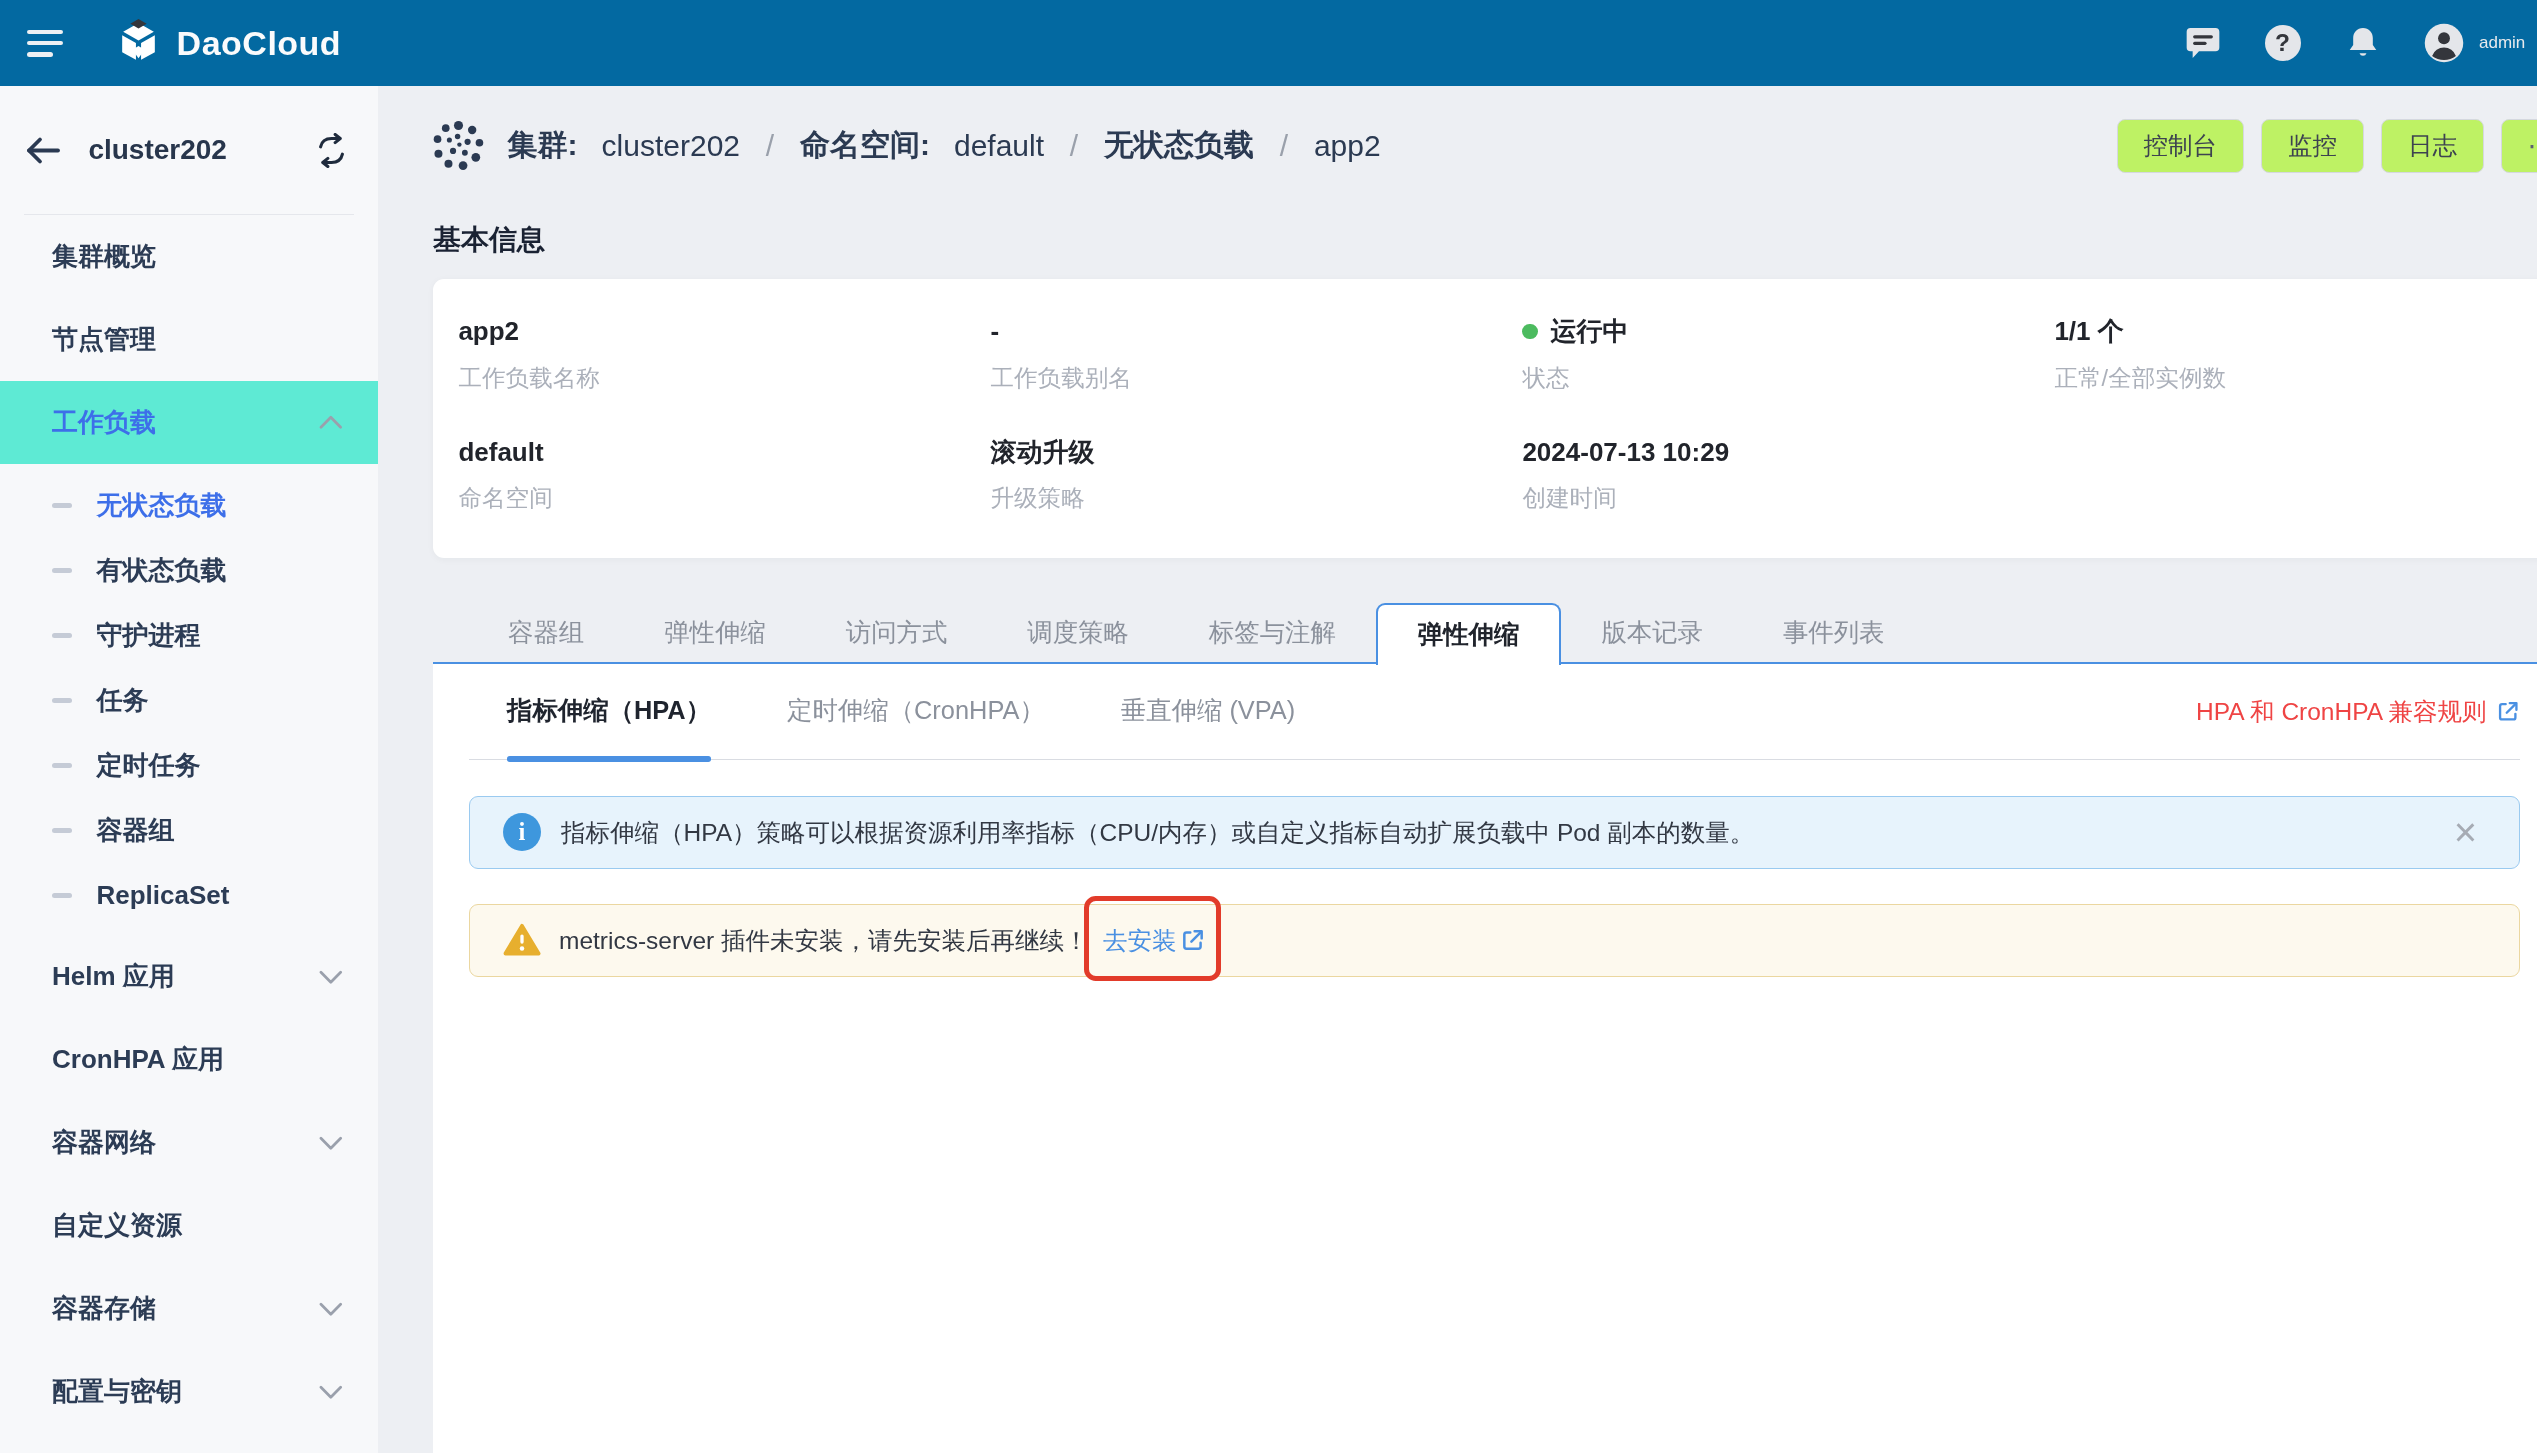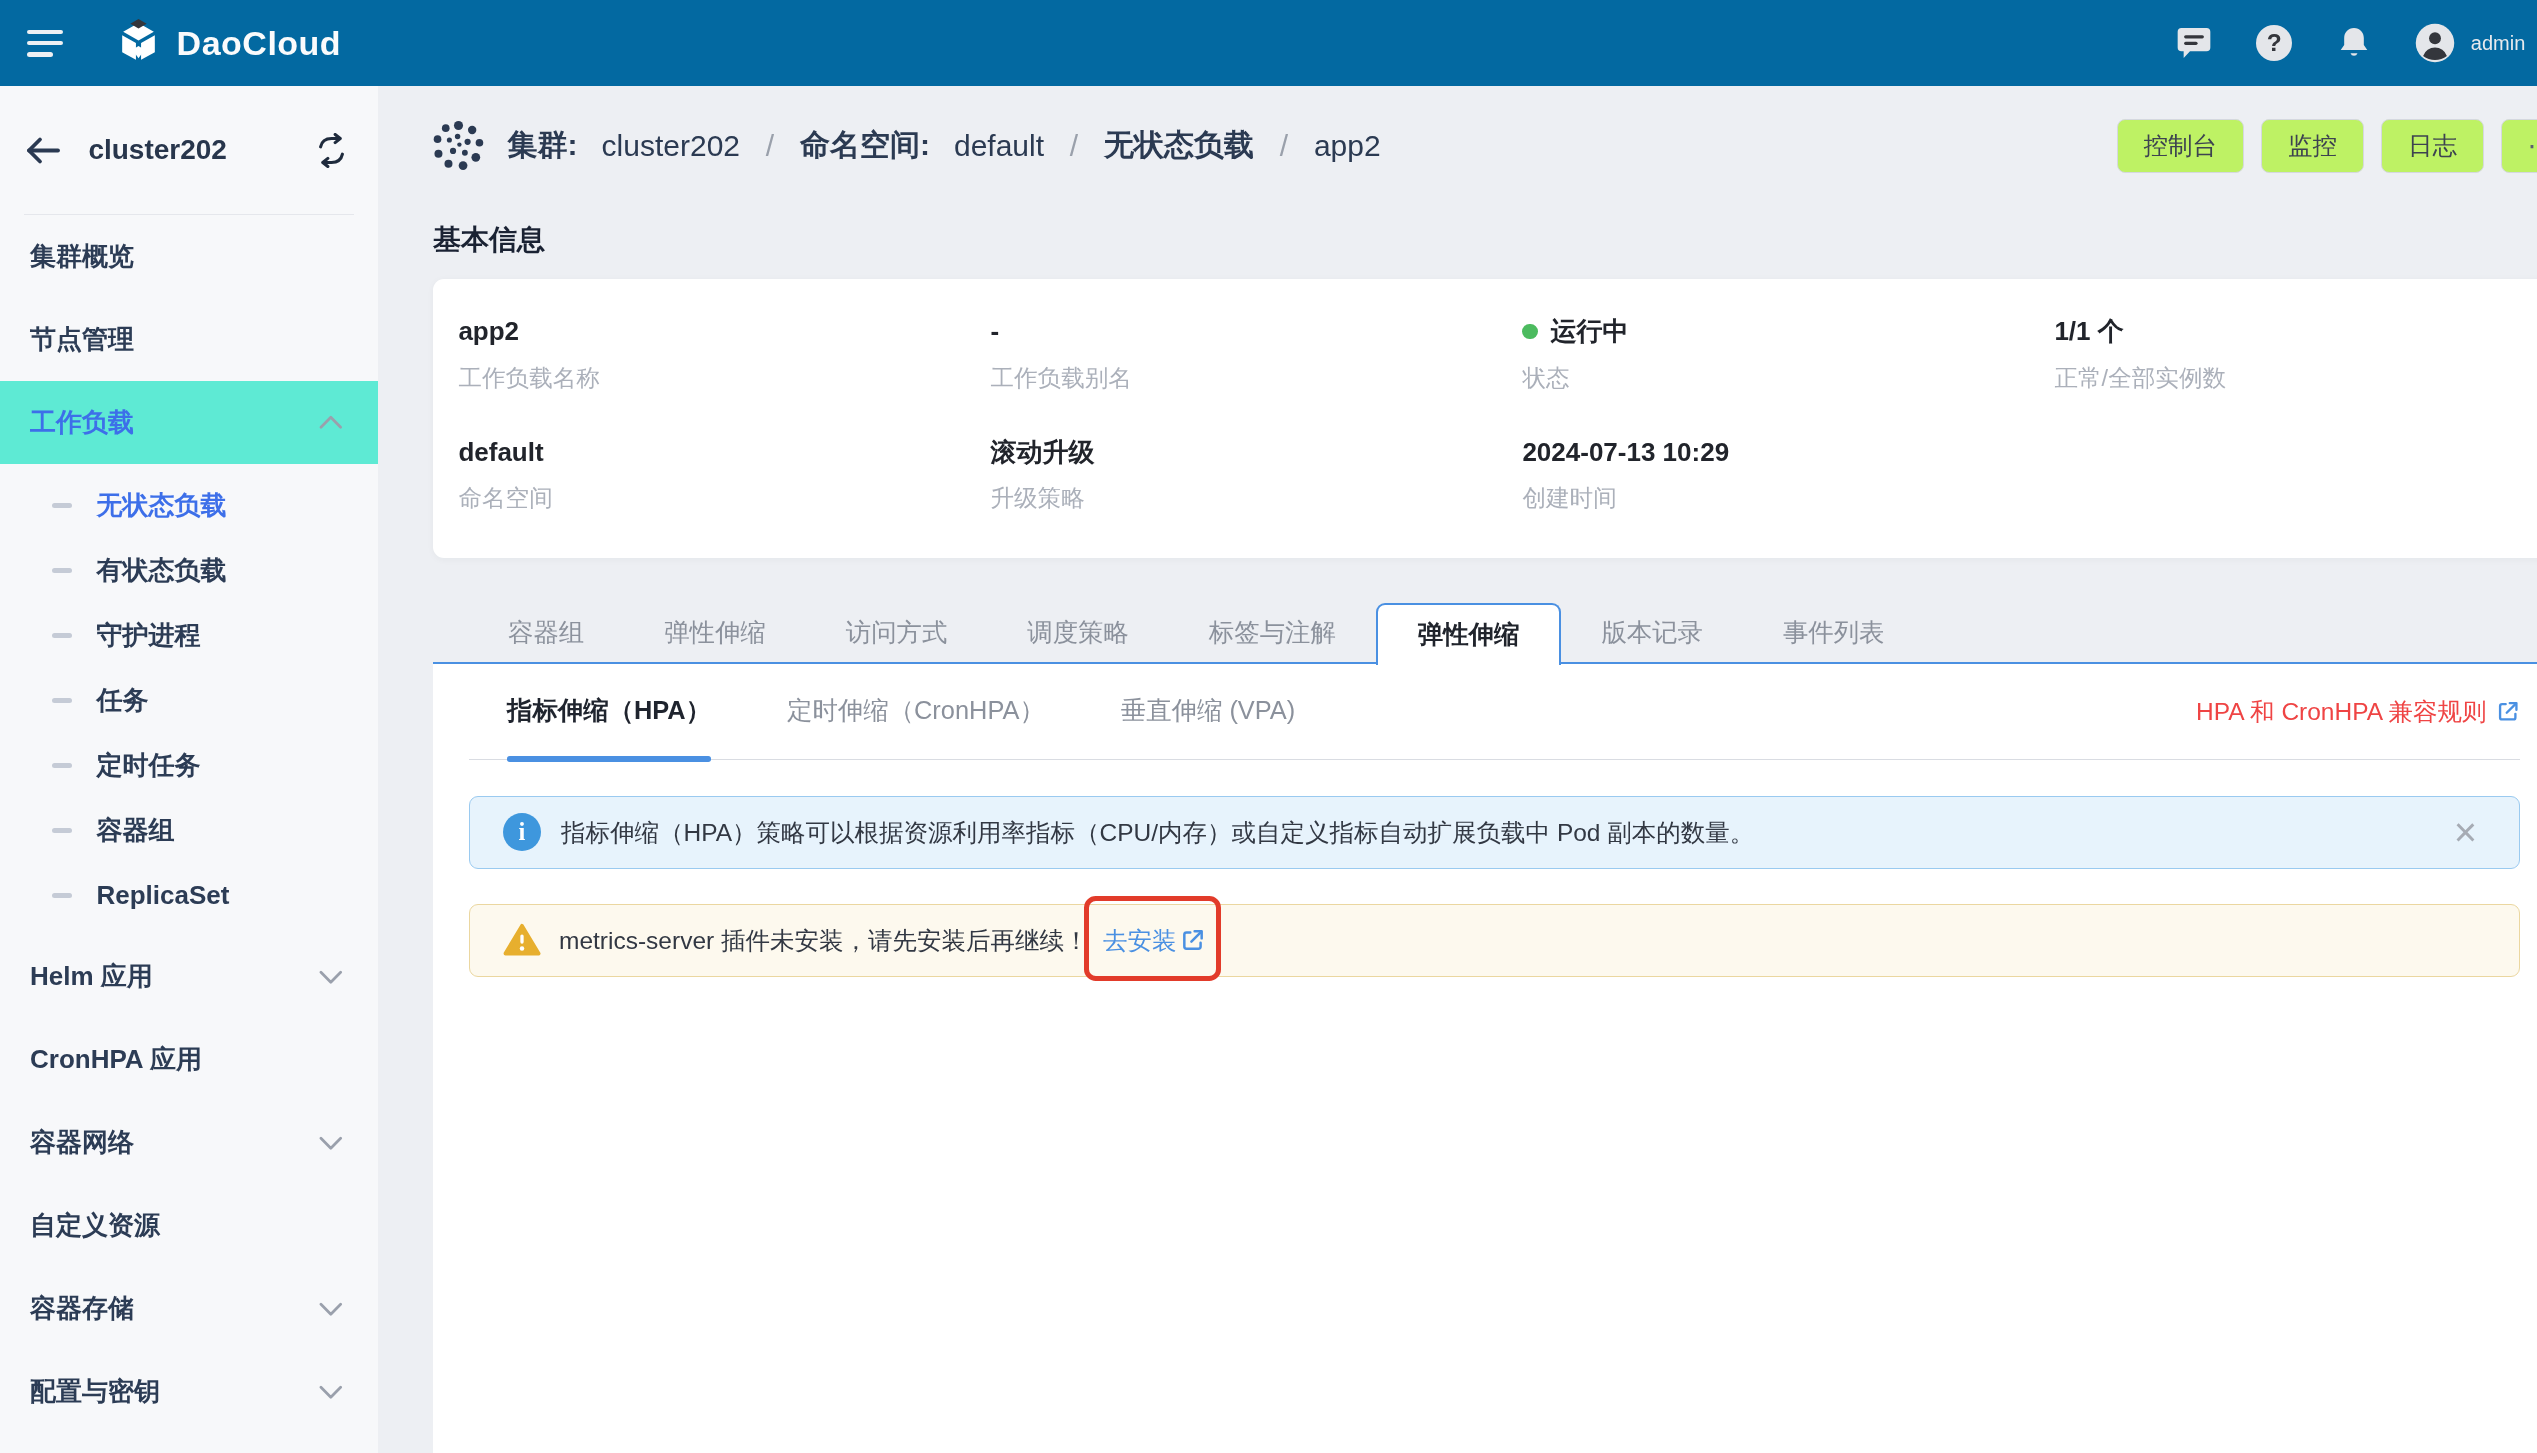--- a/index.html
+++ b/index.html
@@ -10,32 +10,32 @@
   .app-header { height:86px; background:#0369a1; display:flex; align-items:center; padding:0 12.7px 0 27px; }
   .hamburger { width:36px; height:27px; display:flex; flex-direction:column; justify-content:space-between; cursor:pointer; }
   .hamburger span { display:block; height:4.1px; border-radius:2.7px; background:#eef0f3; }
   .hamburger span:nth-child(3){ width:72%; }
   .brand { display:flex; align-items:center; gap:13.6px; margin-left:51px; }
   .brand-name { color:#fafbfc; font-size:34px; font-weight:700; letter-spacing:0.5px; }
   .hdr-right { margin-left:auto; display:flex; align-items:center; gap:40px; }
   .hdr-icon { width:40px; height:40px; display:flex; align-items:center; justify-content:center; cursor:pointer; }
   .help-circle { width:36px; height:36px; border-radius:50%; background:#e4e6ea; color:#34363c; font-weight:800; font-size:24.5px; display:flex; align-items:center; justify-content:center; }
   .user { display:flex; align-items:center; gap:14.5px; }
-  .user-name { color:#e8eaed; font-size:20px; }
+  .user-name { color:#e8eaed; font-size:17px; }
 
   
   .layout { display:flex; height:1367px; }
   .sidebar { width:378px; min-width:378px; background:#f7f8fa; height:100%; overflow:hidden; }
   .sidebar-head { height:128px; display:flex; align-items:center; padding:0 29px 0 25.4px; }
   .back-btn { width:36px; height:31px; cursor:pointer; flex:none; }
   .cluster-name { margin-left:27px; font-size:28px; font-weight:600; color:#28364c; }
   .refresh-btn { margin-left:auto; width:35px; height:35px; cursor:pointer; }
   .sidebar-divider { border-top:1.4px solid #e5e7ec; margin:0 23.6px; }
   .menu { list-style:none; }
-  .menu-item { height:83px; display:flex; align-items:center; padding:0 35px 0 30px; font-size:26px; font-weight:600; color:#2c3c55; cursor:pointer; }
+  .menu-item { height:83px; display:flex; align-items:center; padding:0 35px 0 52px; font-size:26px; font-weight:600; color:#2c3c55; cursor:pointer; }
   .menu-item .chev { margin-left:auto; }
   .menu-item.active-parent { background:#5eead4; color:#3d6fe9; }
   .submenu { list-style:none; padding:9px 0 7.3px; }
   .menu-sub { height:65px; display:flex; align-items:center; padding-left:52px; font-size:26px; font-weight:600; color:#2c3c55; cursor:pointer; }
   .menu-sub .dash { width:20px; height:4.1px; border-radius:2.7px; background:#c5cbd6; margin-right:24.5px; flex:none; }
   .menu-sub.active { color:#3d6fe9; }
 
   
   .main { flex:1; padding-left:55px; position:relative; }
   .topbar { height:119px; display:flex; align-items:center; position:relative; }

